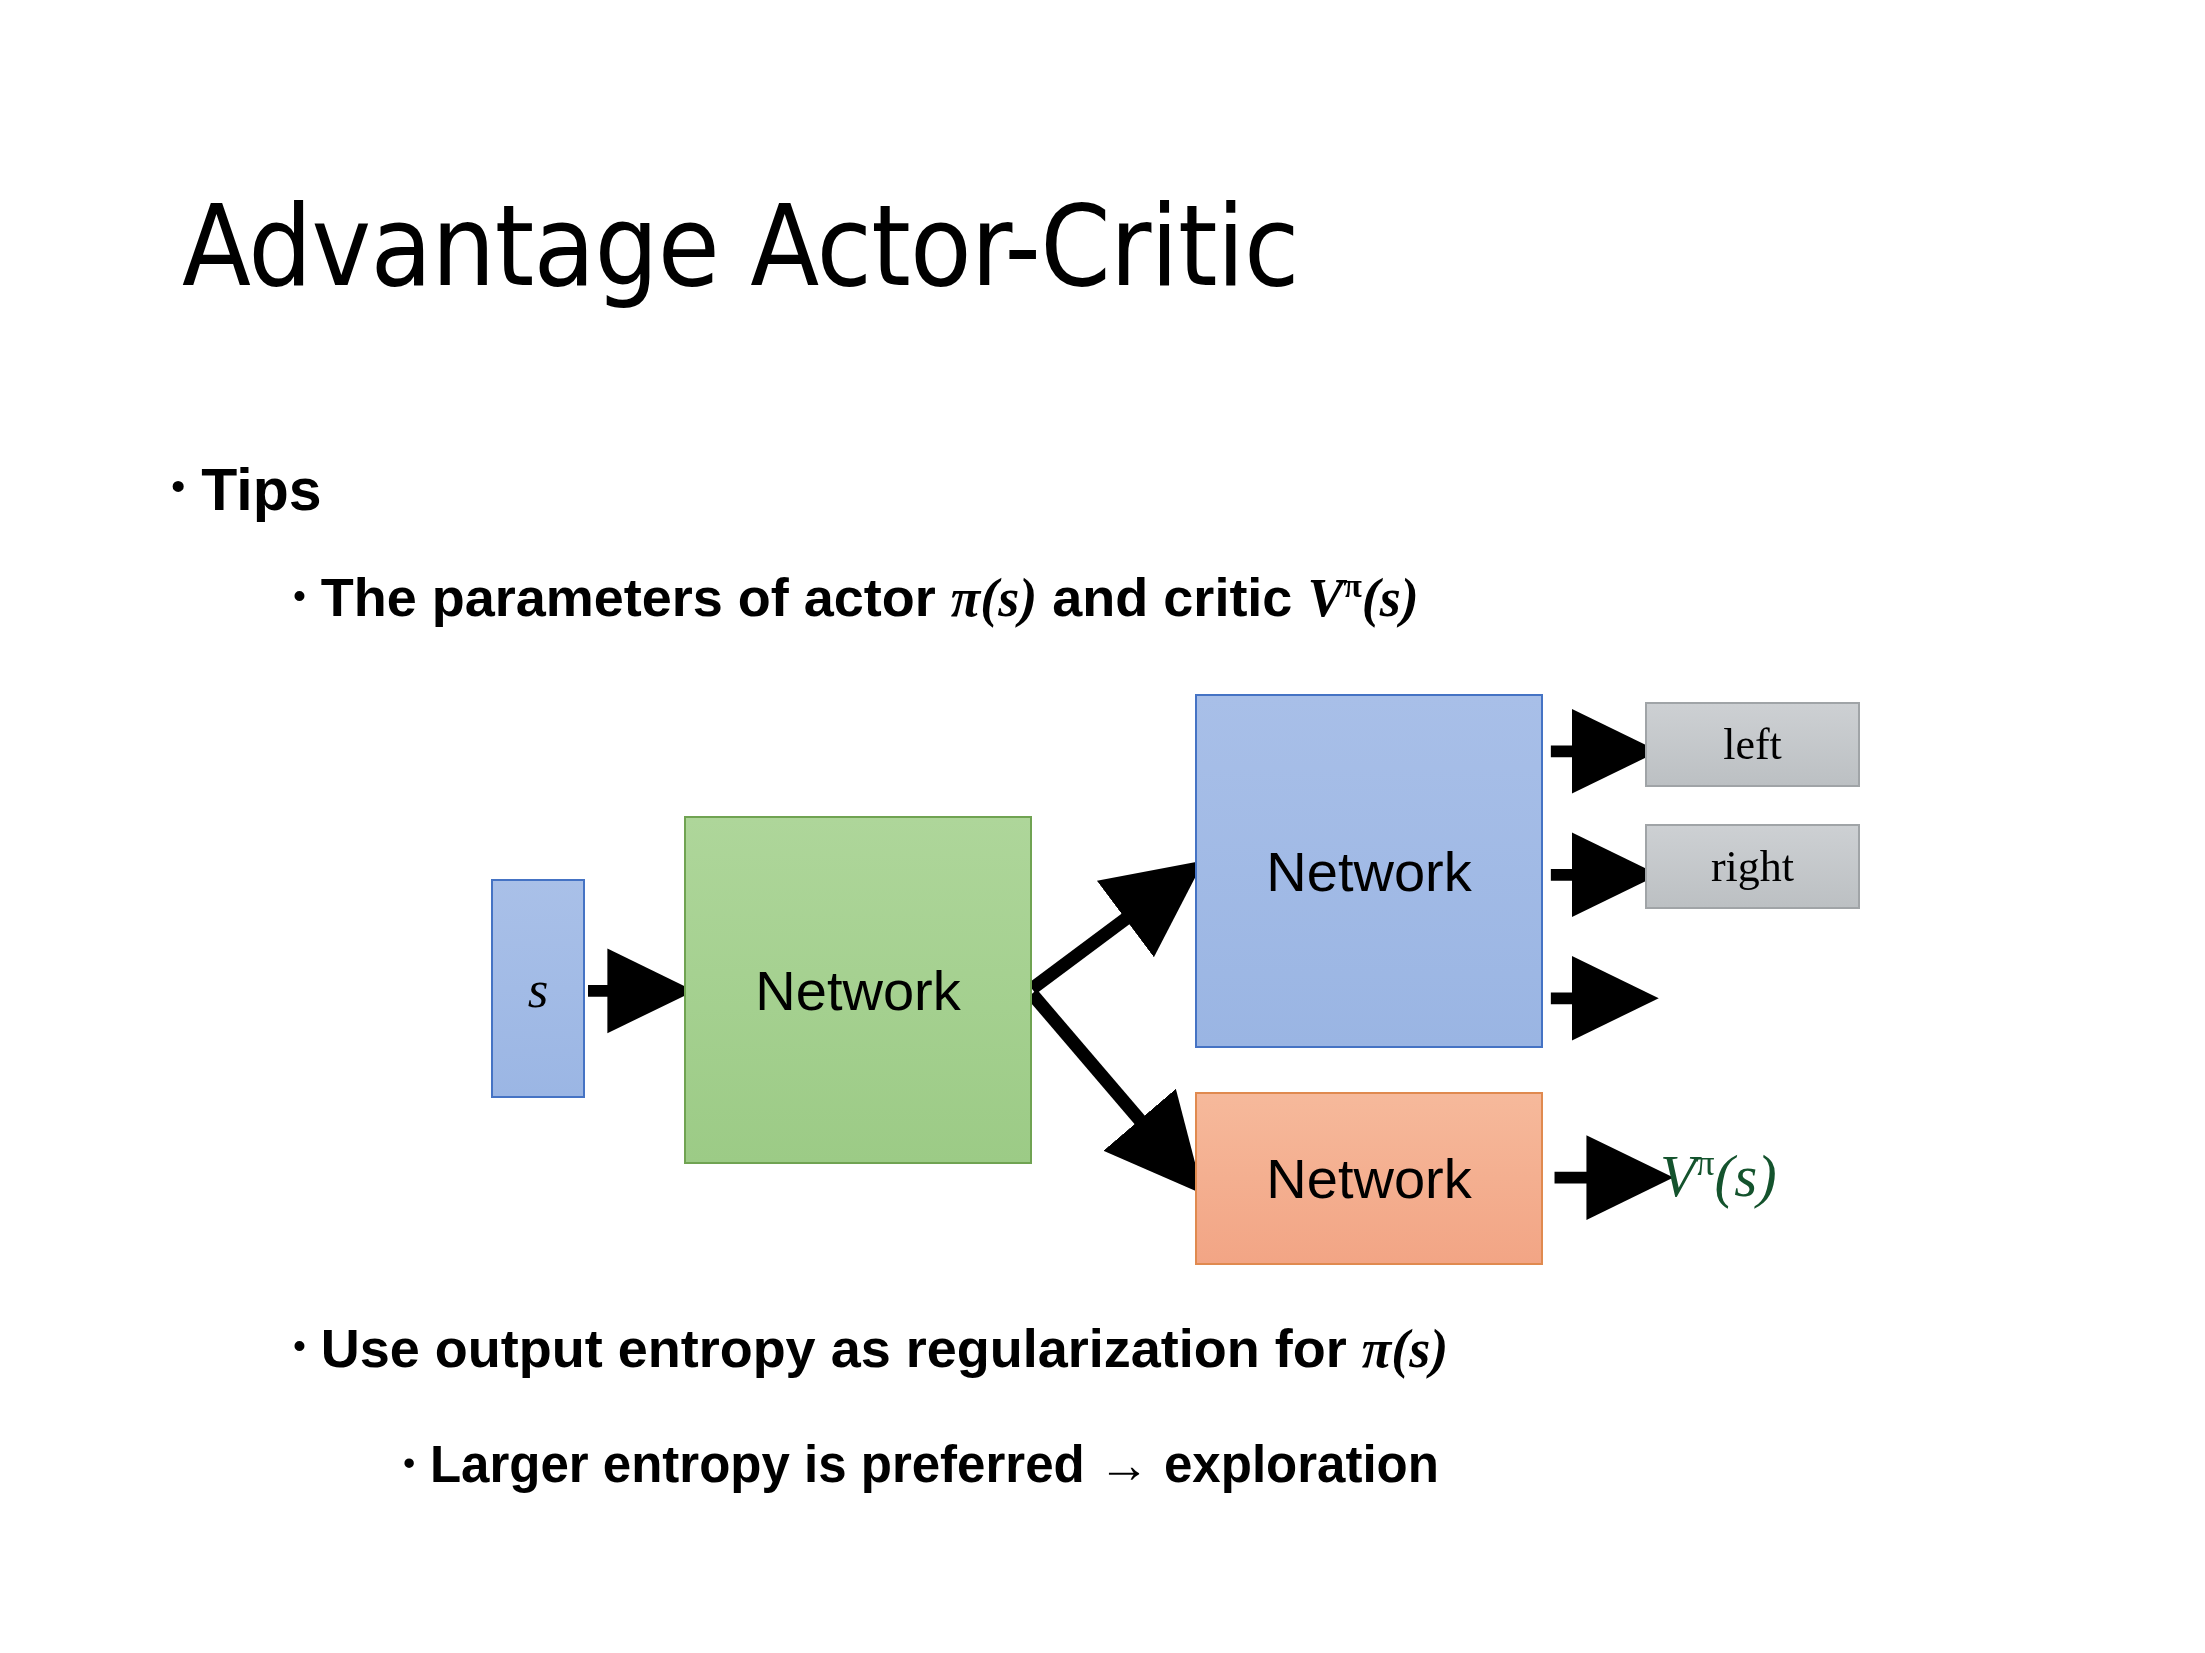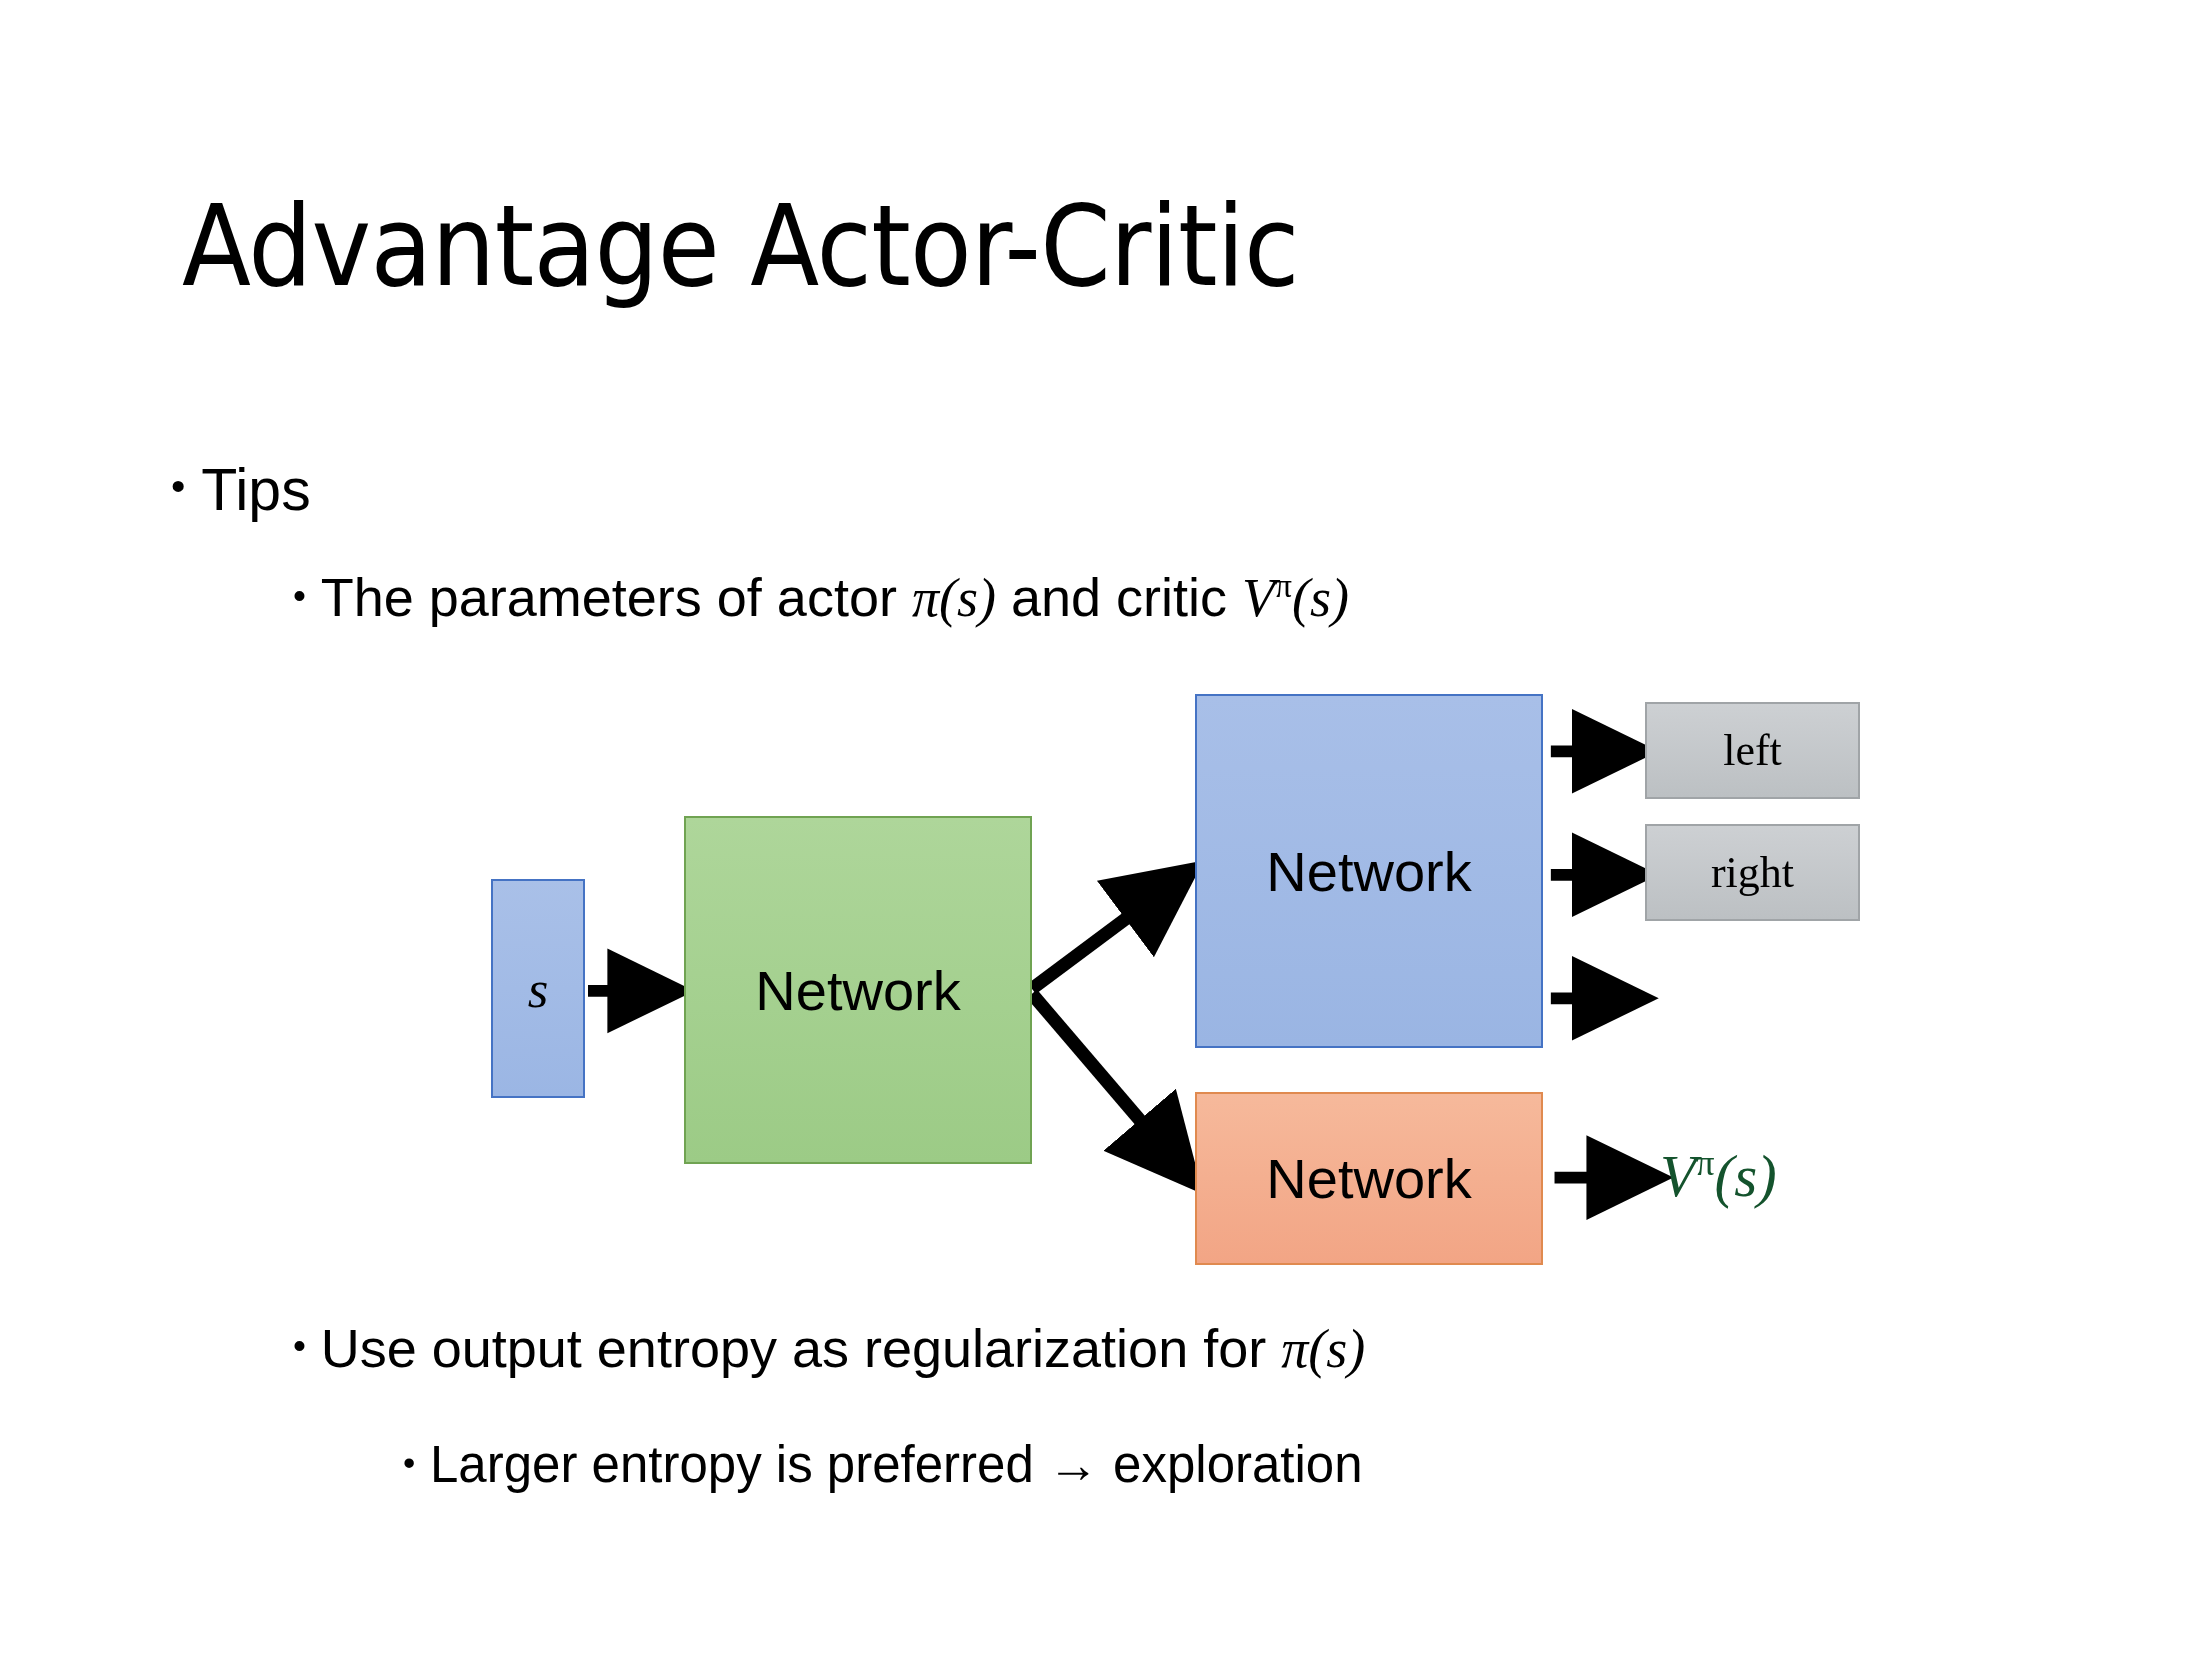--- a/index.html
+++ b/index.html
@@ -31,21 +31,21 @@
     white-space:nowrap;
     display:flex;
     align-items:flex-start;
     font-family:"Liberation Sans",sans-serif;
   }
   .bullet .dot{
     display:inline-block;
     margin-right:16px;
     line-height:1;
   }
-  .bullet .txt{display:inline-block;}
+  .bullet .txt{display:inline-block;font-weight:bold;}
 
   .b-tips{left:171px;top:456px;font-size:59px;}
   .b-tips .dot{font-size:41px;position:relative;top:10.3px;}
 
   .b-params{left:293px;top:567px;font-size:54px;line-height:1.12;}
   .b-params .dot{font-size:37px;position:relative;top:10.3px;margin-right:14.7px;}
   .b-params .txt{white-space:normal;max-width:1397px;}
 
   .b-entropy{left:293px;top:1317px;font-size:54px;}
   .b-entropy .dot{font-size:37px;position:relative;top:10.3px;margin-right:14.7px;}
@@ -85,21 +85,21 @@
     border:2.2px solid #4573c4;
     font-size:56px;
   }
   .box-orange{
     left:1195px;top:1092px;width:348px;height:173px;
     background:linear-gradient(to bottom,#f6b99b,#f2a585);
     border:2.2px solid #e08a4f;
     font-size:56px;
   }
   .box-gray{
-    width:215px;height:97px;
+    width:215px;height:85px;
     background:linear-gradient(to bottom,#cdd0d3,#bcc0c3);
     border:2.2px solid #a0a4a7;
     font-family:"Liberation Serif",serif;
     font-size:44px;
   }
   .g1{left:1645px;top:702px;}
   .g2{left:1645px;top:824px;}
   .g3{left:1645px;top:948px;}
 
   .vlabel{

